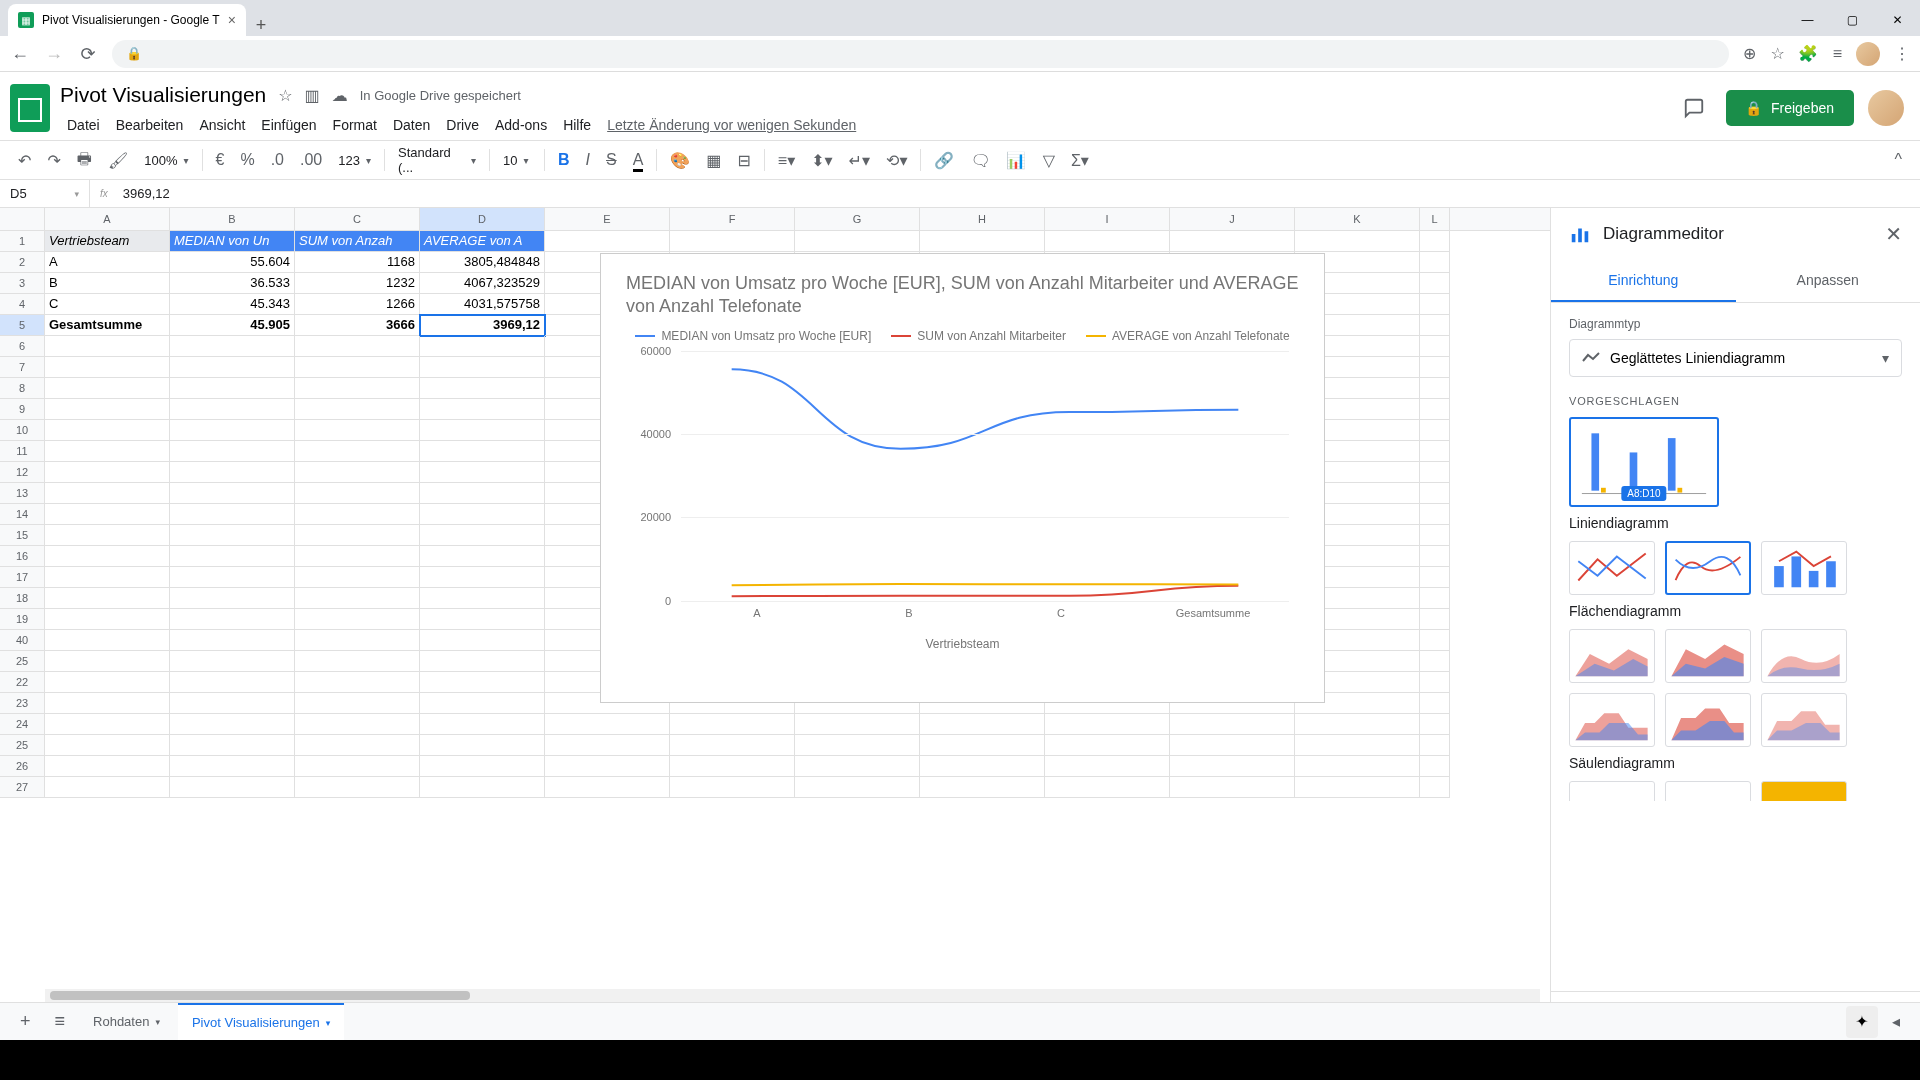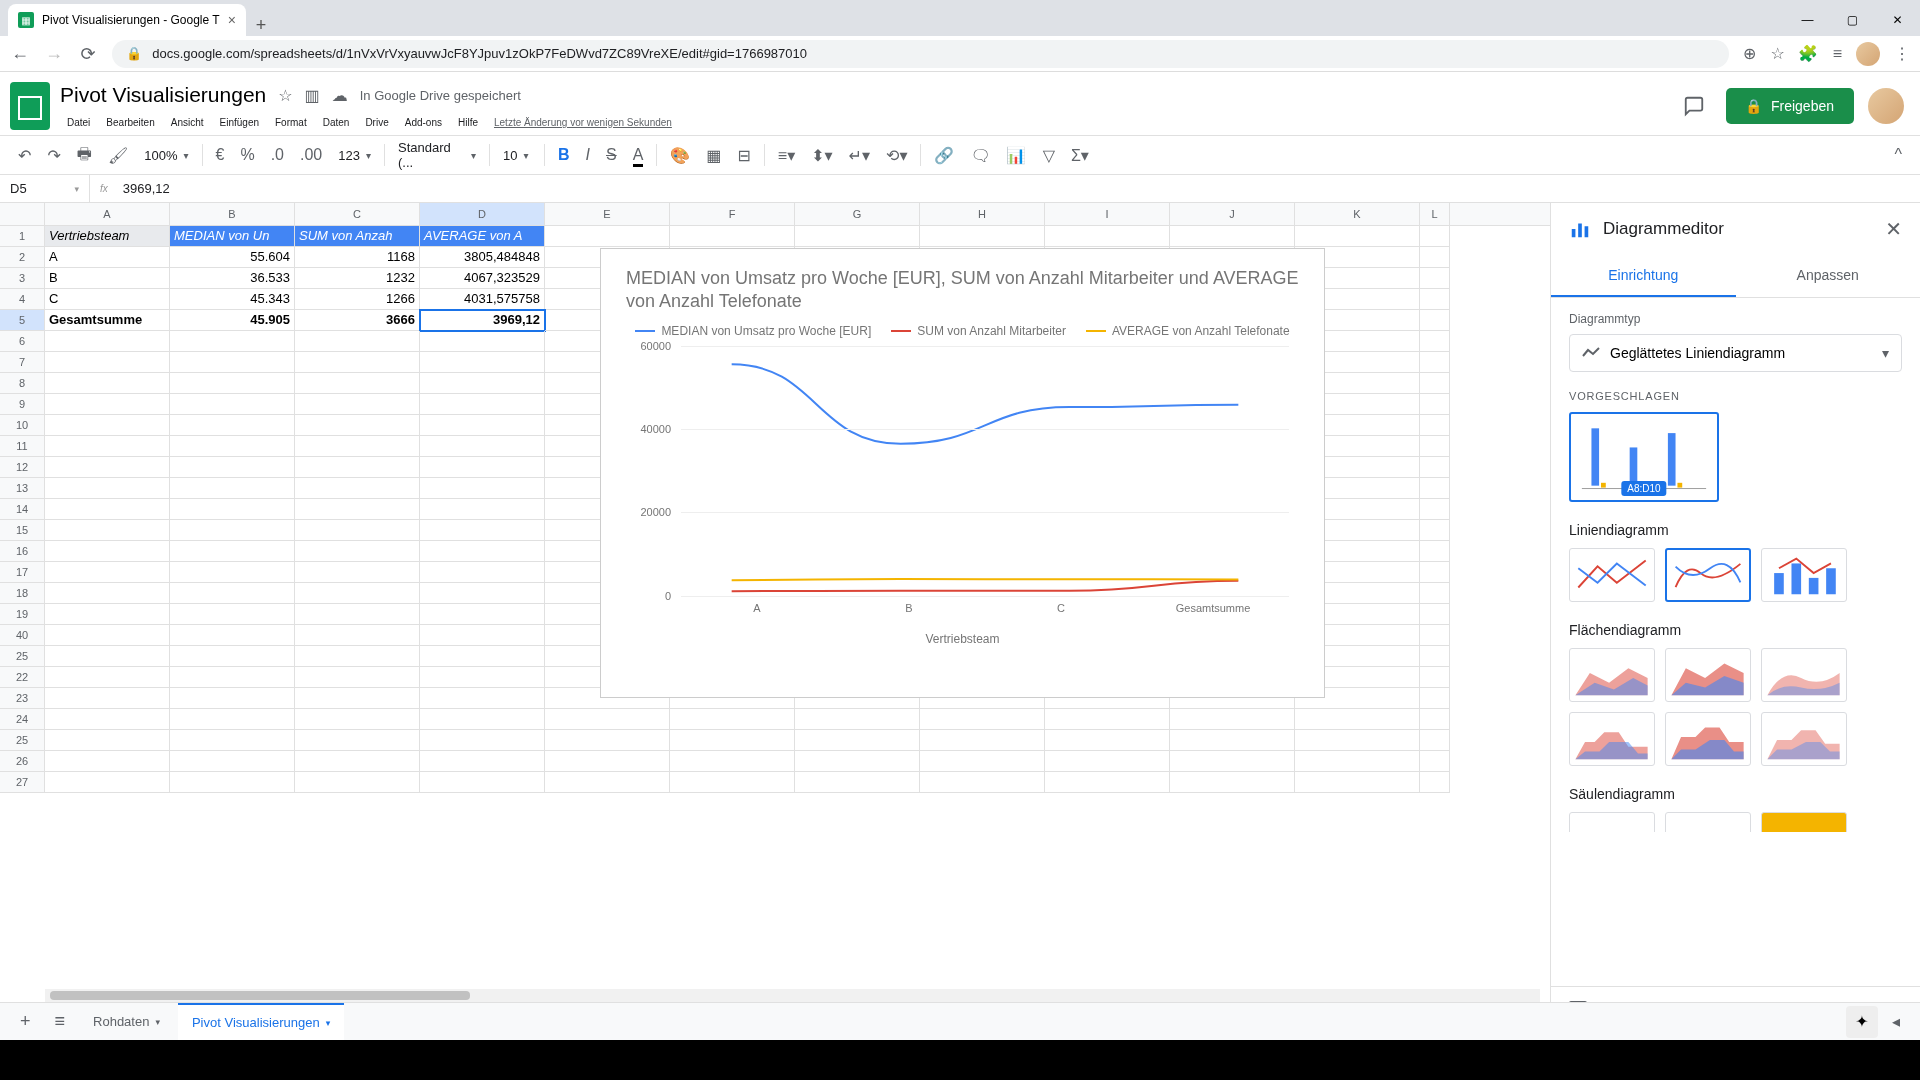--- a/index.html
+++ b/index.html
@@ -29,21 +29,21 @@
 
 
 .sheets-header { display: flex; align-items: center; padding: 8px 16px 4px 10px; gap: 10px; }
 .sheets-logo { width: 40px; height: 48px; background: #0f9d58; border-radius: 4px; position: relative; cursor: pointer; }
 .sheets-logo::after { content: ''; position: absolute; top: 14px; left: 8px; right: 8px; bottom: 10px; border: 2px solid #fff; }
 .doc-area { flex: 1; }
 .doc-title-row { display: flex; align-items: center; gap: 12px; height: 30px; }
 .doc-title { font-size: 21px; color: #000; }
 .doc-icons { display: flex; gap: 12px; color: #5f6368; font-size: 16px; }
 .save-status { font-size: 13px; color: #5f6368; display: flex; align-items: center; gap: 6px; }
-.menubar { display: flex; gap: 2px; font-size: 10px; color: #202124; margin-top: 4px; }
+.menubar { display: flex; gap: 2px; font-size: 14px; color: #202124; margin-top: 4px; }
 .menubar span { padding: 3px 7px; cursor: pointer; }
 .last-edit { color: #5f6368; text-decoration: underline; padding: 3px 7px; cursor: pointer; }
 .header-right { display: flex; align-items: center; gap: 14px; }
 .comment-btn { width: 36px; height: 36px; border-radius: 50%; display: flex; align-items: center; justify-content: center; color: #5f6368; cursor: pointer; }
 .share-btn { background: #1a8e4a; color: #fff; padding: 10px 20px; border-radius: 5px; font-size: 14px; font-weight: 500; cursor: pointer; display: flex; align-items: center; gap: 8px; border: none; }
 .avatar { width: 36px; height: 36px; border-radius: 50%; background: linear-gradient(135deg, #e8c9a0, #d4a574); cursor: pointer; }
 
 
 .toolbar { height: 40px; border-top: 1px solid #e0e0e0; border-bottom: 1px solid #e0e0e0; display: flex; align-items: center; padding: 0 12px; gap: 4px; }
 .tb-btn { color: #5f6368; padding: 5px 6px; border-radius: 3px; cursor: pointer; font-size: 16px; display: flex; align-items: center; }
@@ -105,21 +105,21 @@
 .sidebar-title { font-size: 17px; color: #202124; flex: 1; }
 .sidebar-close { color: #5f6368; font-size: 20px; cursor: pointer; }
 .sidebar-tabs { display: flex; border-bottom: 1px solid #e0e0e0; }
 .sb-tab { flex: 1; text-align: center; padding: 12px 0; font-size: 14px; color: #5f6368; cursor: pointer; }
 .sb-tab.active { color: #1a73e8; border-bottom: 2px solid #1a73e8; font-weight: 500; }
 .sidebar-body { padding: 14px 18px; overflow-y: auto; flex: 1; }
 .sb-label { font-size: 12px; color: #5f6368; margin-bottom: 8px; }
 .sb-dropdown { border: 1px solid #dadce0; border-radius: 4px; padding: 10px 12px; font-size: 14px; display: flex; align-items: center; gap: 10px; cursor: pointer; margin-bottom: 18px; }
 .sb-dropdown::after { content: '▾'; margin-left: auto; color: #5f6368; }
 .sb-section-title { font-size: 11px; color: #5f6368; letter-spacing: 0.8px; margin-bottom: 10px; }
-.chart-type-grid { display: flex; gap: 10px; flex-wrap: wrap; margin-bottom: 20px; text-align: center; }
+.chart-type-grid { display: flex; gap: 10px; flex-wrap: wrap; margin-bottom: 8px; text-align: center; }
 .chart-type-card { width: 86px; height: 54px; border: 1px solid #dadce0; border-radius: 3px; cursor: pointer; position: relative; overflow: hidden; }
 .chart-type-card.selected { border: 2px solid #1a73e8; }
 .chart-type-card.suggested { width: 150px; height: 90px; }
 .ct-badge { position: absolute; bottom: 4px; left: 50%; transform: translateX(-50%); background: #1a73e8; color: #fff; font-size: 10px; padding: 2px 6px; border-radius: 3px; }
 .sb-cat-title { font-size: 14px; color: #202124; margin-bottom: 10px; margin-top: 6px; }
 .sidebar-footer { padding: 14px 18px; border-top: 1px solid #e0e0e0; display: flex; align-items: center; gap: 12px; background: #fff; }
 .sb-checkbox { width: 18px; height: 18px; border: 2px solid #5f6368; border-radius: 2px; cursor: pointer; }
 .sb-footer-label { font-size: 14px; }
 
 
@@ -159,21 +159,20 @@
       <span class="win-btn">▢</span>
       <span class="win-btn close">✕</span>
     </div>
   </div>
   <div class="addr-bar">
     <span class="nav-arrow">←</span>
     <span class="nav-arrow disabled">→</span>
     <span class="nav-arrow">⟳</span>
     <div class="url-box">
       <span>🔒</span>
-      <span class="url-text">docs.google.com/spreadsheets/d/1nVxVrVxyauvwJcF8YJpuv1zOkP7FeDWvd7ZC89VreXE/edit#gid=1766987010</span>
     </div>
     <div class="addr-icons">
       <span>⊕</span>
       <span>☆</span>
       <span>🧩</span>
       <span>≡</span>
       <div class="profile-pic"></div>
       <span>⋮</span>
     </div>
   </div>

